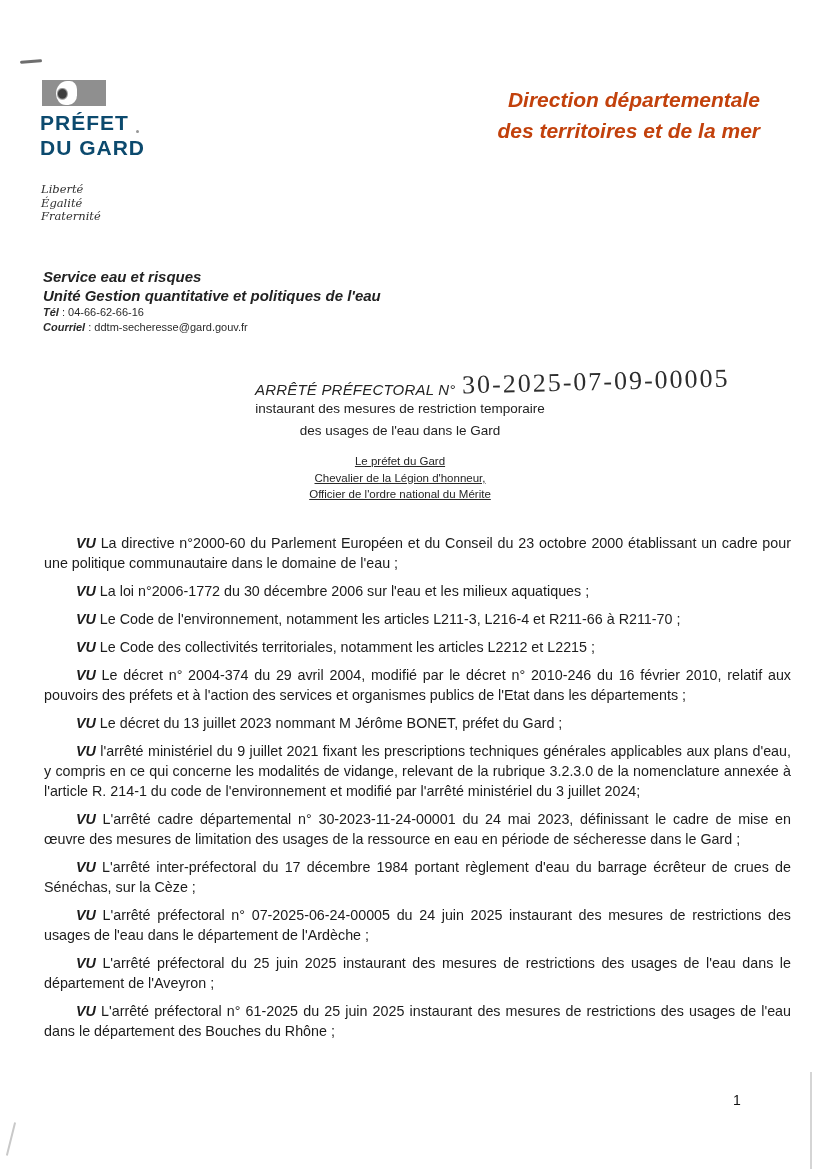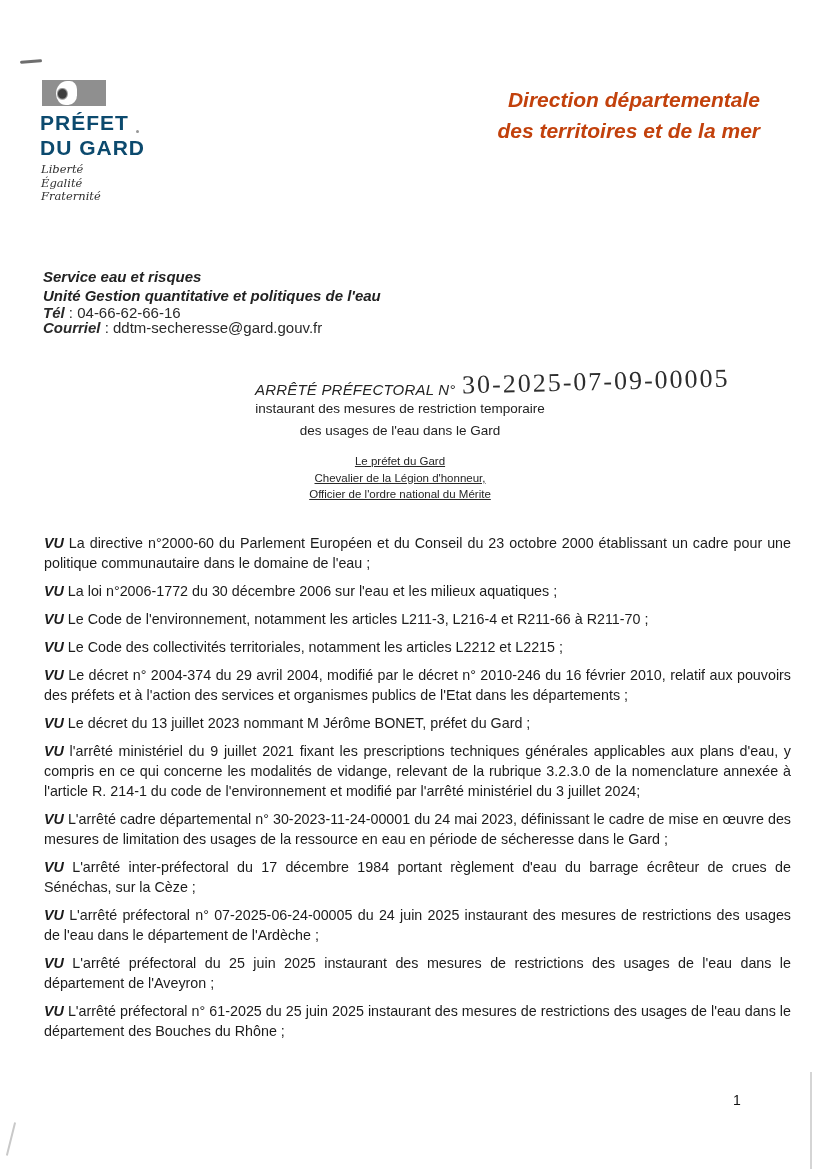--- a/index.html
+++ b/index.html
@@ -14,49 +14,49 @@
     color:#1f1f1f;
   }
 
   
   .logo-block { position:absolute; left:40px; top:80px; }
   .flag { position:relative; width:64px; height:26px; background:#8f8f8f; margin-left:2px; }
   .flag .marianne { position:absolute; left:14px; top:1px; width:21px; height:24px; background:#fff; border-radius:62% 40% 48% 55%; }
   .flag .scribble { position:absolute; left:15px; top:8px; width:12px; height:13px;
     background:radial-gradient(ellipse at 45% 45%, #3d3d3d 0 42%, rgba(60,60,60,.45) 55%, transparent 65%); }
   .prefet-name { margin-top:4px; font-weight:700; font-size:21px; line-height:25px; letter-spacing:1px; color:#0c4a6e; }
-  .motto { margin-top:3px; margin-left:1px; font-family:"DejaVu Serif", serif; font-style:italic; font-size:11.5px; line-height:13.5px; color:#2e2e2e; }
+  .motto { margin-top:23px; margin-left:1px; font-family:"DejaVu Serif", serif; font-style:italic; font-size:11.5px; line-height:13.5px; color:#2e2e2e; }
 
   .direction-block {
     position:absolute; left:455px; top:84px; width:305px;
     text-align:right; font-weight:700; font-style:italic;
     font-size:21px; line-height:31px; color:#c2410c;
   }
 
   
   .service-block { position:absolute; left:43px; top:267px; }
   .service-line1 { font-weight:700; font-style:italic; font-size:15px; line-height:20px; color:#222; }
   .service-line2 { font-weight:700; font-style:italic; font-size:15px; line-height:18px; color:#222; }
-  .contact-line { font-size:15px; line-height:15px; color:#2a2a2a; }
+  .contact-line { font-size:11px; line-height:15px; color:#2a2a2a; }
   .contact-label { font-weight:700; font-style:italic; }
 
   
   .title-row { position:absolute; left:255px; top:372px; white-space:nowrap; }
   .title-main { font-weight:400; font-style:italic; font-size:15px; color:#242424; letter-spacing:.2px; }
   .handwritten {
     display:inline-block; font-family:cursive; font-size:26px; color:#2d2d2d;
     letter-spacing:2px; transform:rotate(-1.5deg); position:relative; top:-5px; margin-left:6px;
   }
   .subtitle-block { position:absolute; left:0; top:398px; width:800px; text-align:center; font-size:13.5px; line-height:22px; color:#222; }
   .preamble-block { position:absolute; left:0; top:453px; width:800px; text-align:center; font-size:11.5px; line-height:16.5px; color:#262626;text-decoration:underline; }
 
   
   .body-block { position:absolute; left:44px; top:533px; width:747px; }
   .vu { font-size:14.3px; line-height:20px; margin-bottom:8px; text-align:justify; color:#1c1c1c; }
-  .vu-label { font-weight:700; font-style:italic; }
+  .vu-label { font-weight:700; font-style:italic;margin-left:32px; }
 
   .page-number { position:absolute; left:722px; top:1092px; width:30px; text-align:center; font-size:14px; color:#111; }
 
   
   .artifact { position:absolute; }
   .pen-dash { left:20px; top:60px; width:22px; height:2.5px; background:#4a4a4a; transform:rotate(-4deg); border-radius:2px; opacity:.8; }
   .spot-1 { left:136px; top:130px; width:3px; height:3px; background:#6a6a6a; border-radius:50%; opacity:.7; }
   .edge-line { left:810px; top:1072px; width:2px; height:97px; background:#d5d5d5; }
   .corner-scratch { left:10px; top:1122px; width:1.5px; height:34px; background:#c9c9c9; transform:rotate(14deg); }
 </style>

